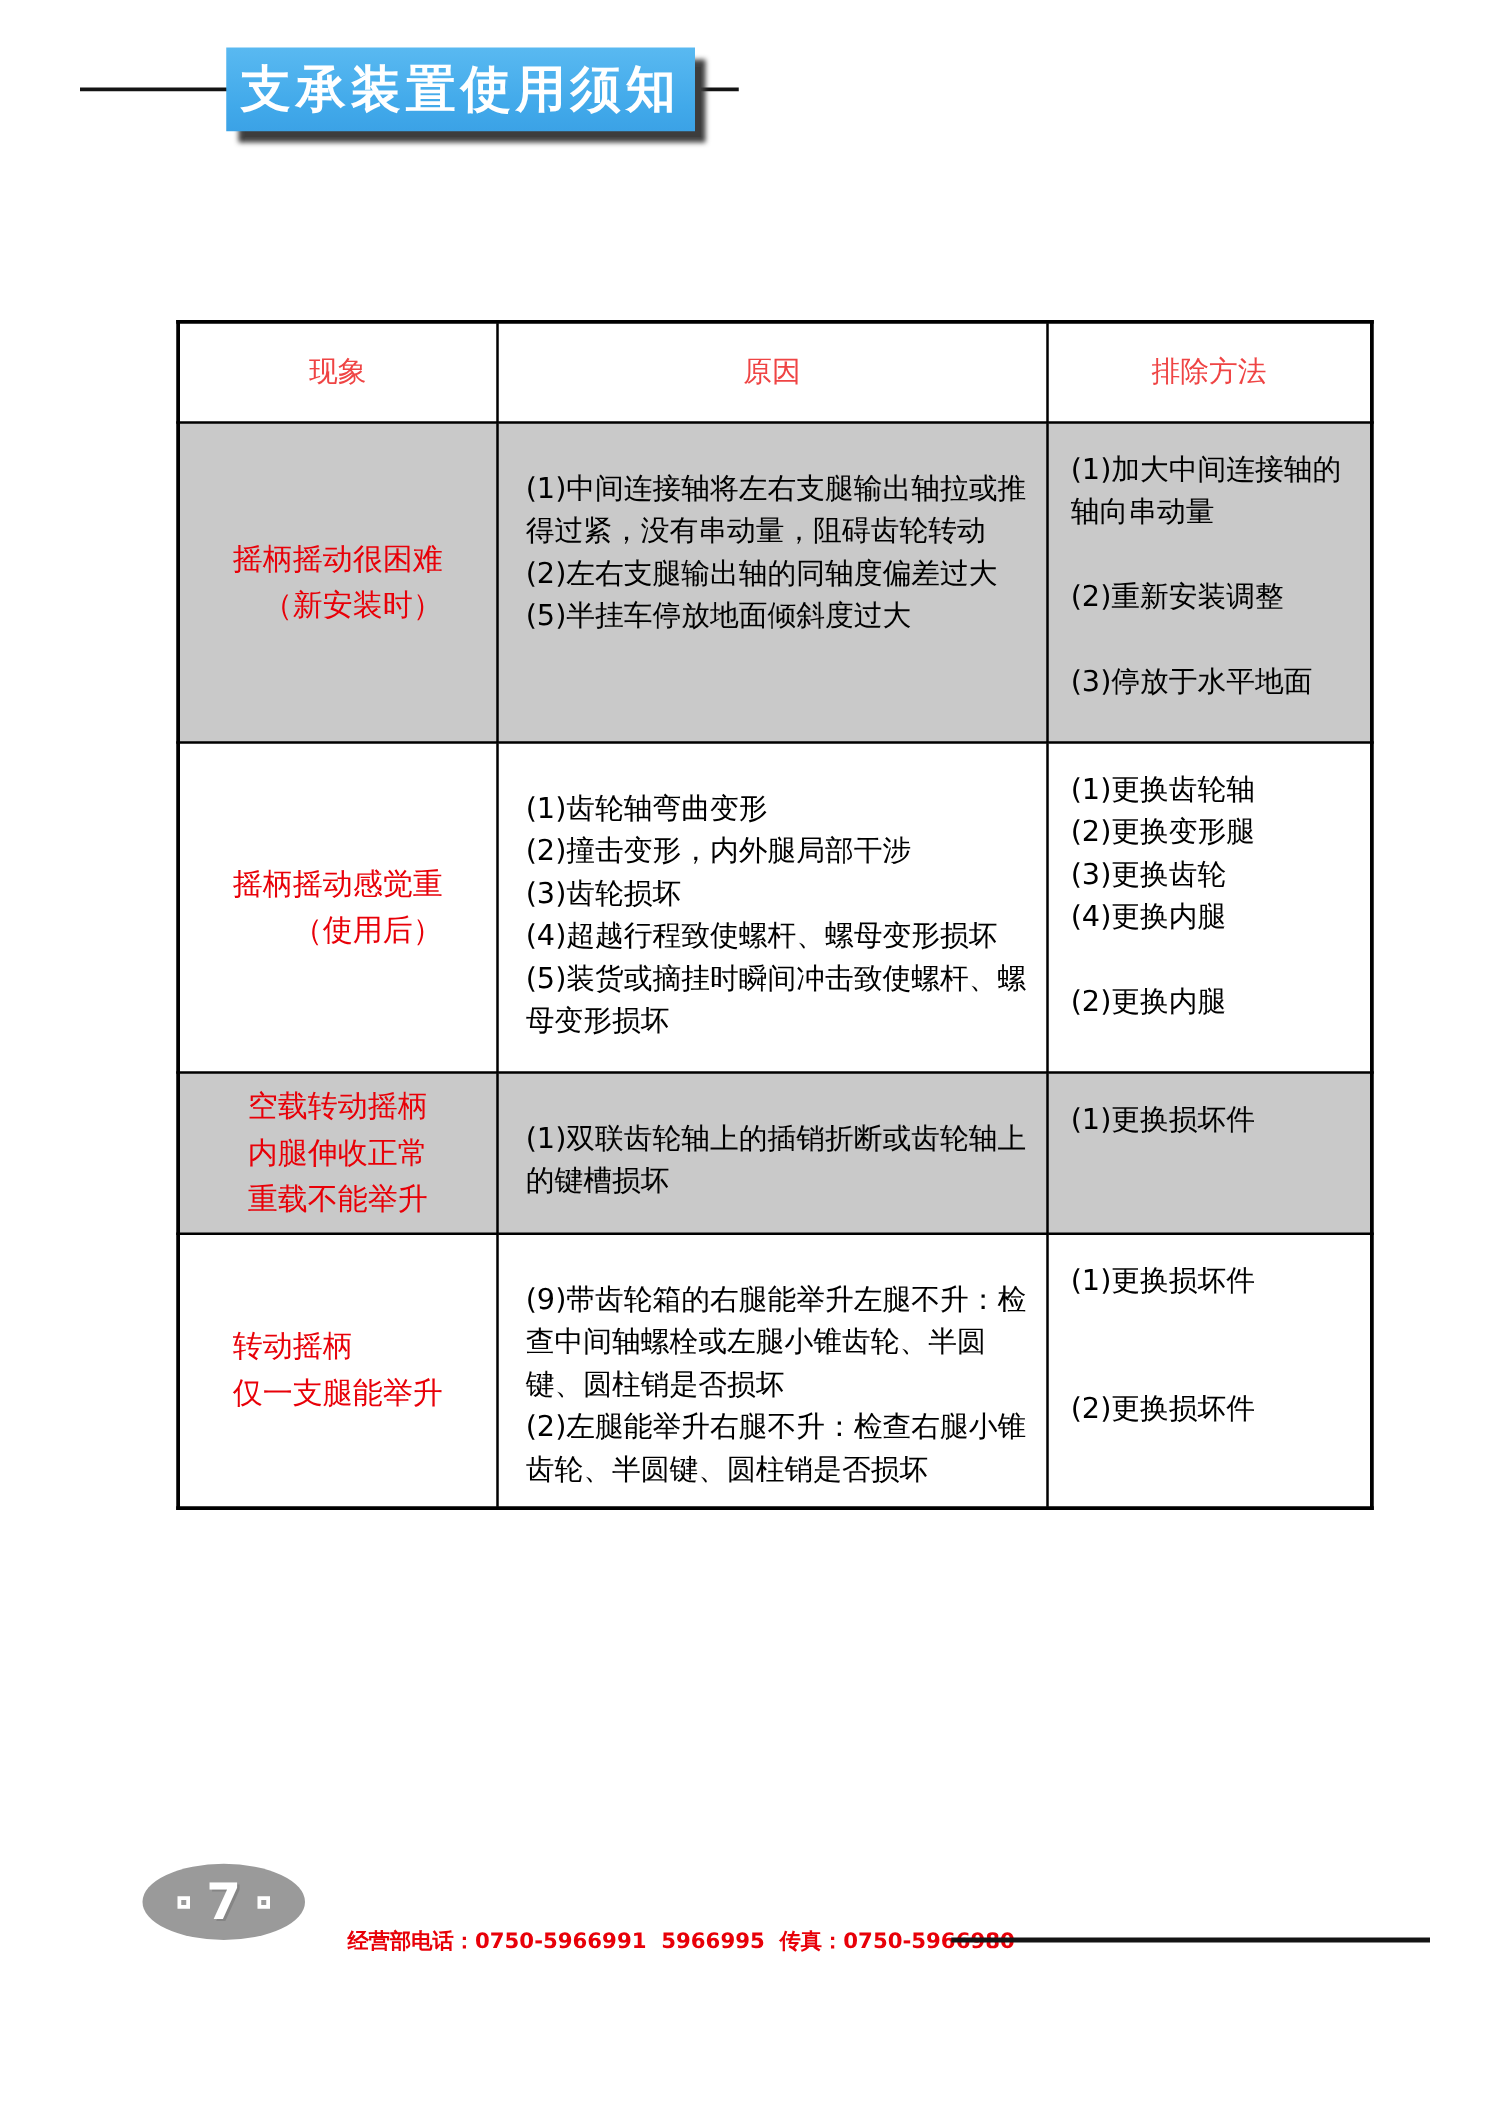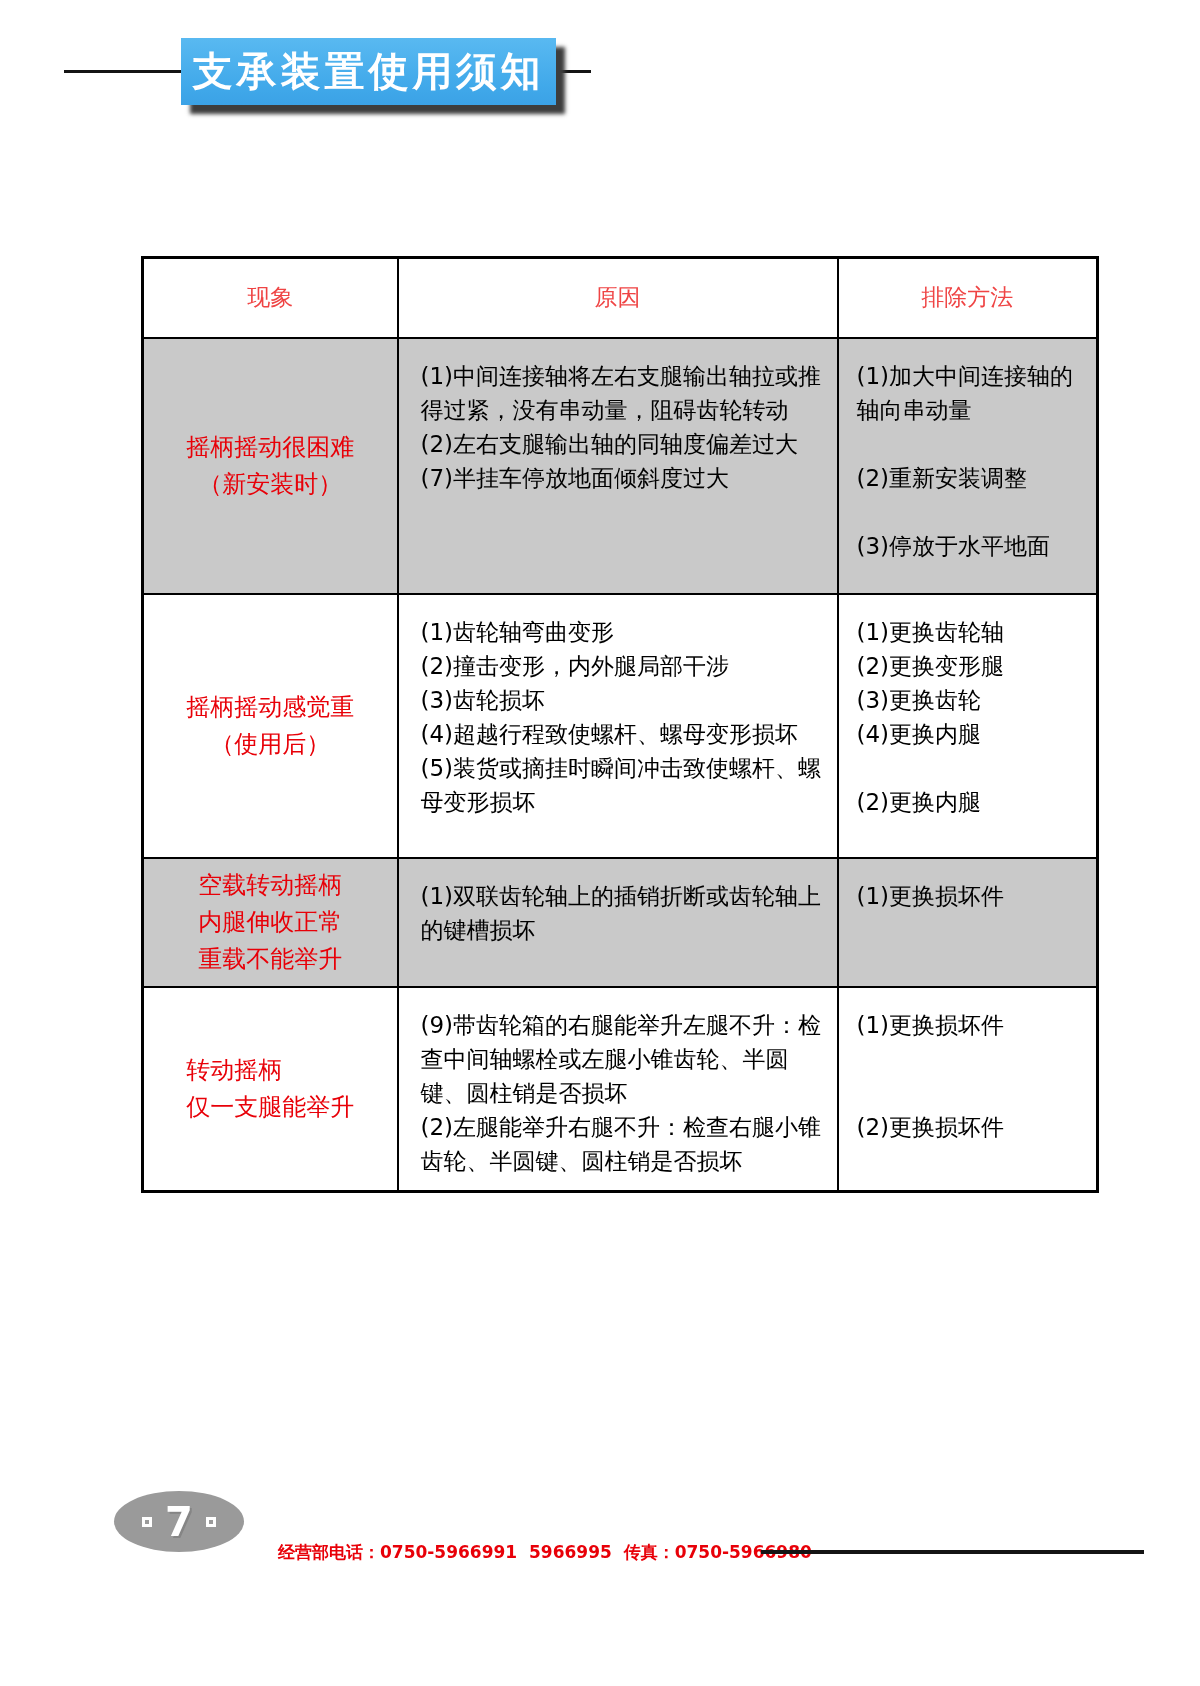--- a/index.html
+++ b/index.html
@@ -50,26 +50,26 @@
   tbody tr:nth-child(2) { height:264px; }
   tbody tr:nth-child(3) { height:124px; }
   tbody tr:nth-child(4) { height:200px; }
   tbody tr:nth-child(5) { height:138px; }
 
   td.phen-cell { vertical-align:middle; text-align:center; padding:8px; }
   .phen-inner {
     display:inline-block; text-align:left; white-space:pre-line;
     color:#e80008; font-size:24px; line-height:37px;
   }
-  tbody tr:nth-child(-n+2) .phen-inner { text-align:center; }
+  tbody tr:nth-child(-n+2) .phen-inner { text-align:right; }
 
   td.cause-cell, td.solution-cell {
     vertical-align:top; font-size:23px; color:#000;
   }
-  td.cause-cell    { padding:20px 10px 12px 22px; }
+  td.cause-cell    { padding:35px 10px 12px 22px; }
   td.solution-cell { padding:20px 18px 12px 18px; }
   .item { min-height:34px; line-height:34px; }
 
   
   .page-badge {
     position:absolute; left:58px; top:1491px; width:130px; height:61px;
     background:#9a9a9a; border-radius:50%;
     display:flex; align-items:center; justify-content:center; gap:13px;
   }
   .badge-square { width:10px; height:10px; border:3px solid #ffffff; }
@@ -110,21 +110,21 @@
         <th>排除方法</th>
       </tr>
     </thead>
     <tbody id="fault-rows">
         <tr>
           <td class="phen-cell"><div class="phen-inner">摇柄摇动很困难
 （新安装时）</div></td>
           <td class="cause-cell">
             <div class="item">(1)中间连接轴将左右支腿输出轴拉或推得过紧，没有串动量，阻碍齿轮转动</div>
             <div class="item">(2)左右支腿输出轴的同轴度偏差过大</div>
-            <div class="item">(7)半挂车停放地面倾斜度过大</div>
+            <div class="item">(5)半挂车停放地面倾斜度过大</div>
           </td>
           <td class="solution-cell">
             <div class="item">(1)加大中间连接轴的轴向串动量</div>
             <div class="item"></div>
             <div class="item">(2)重新安装调整</div>
             <div class="item"></div>
             <div class="item">(3)停放于水平地面</div>
           </td>
         </tr>
         <tr>

